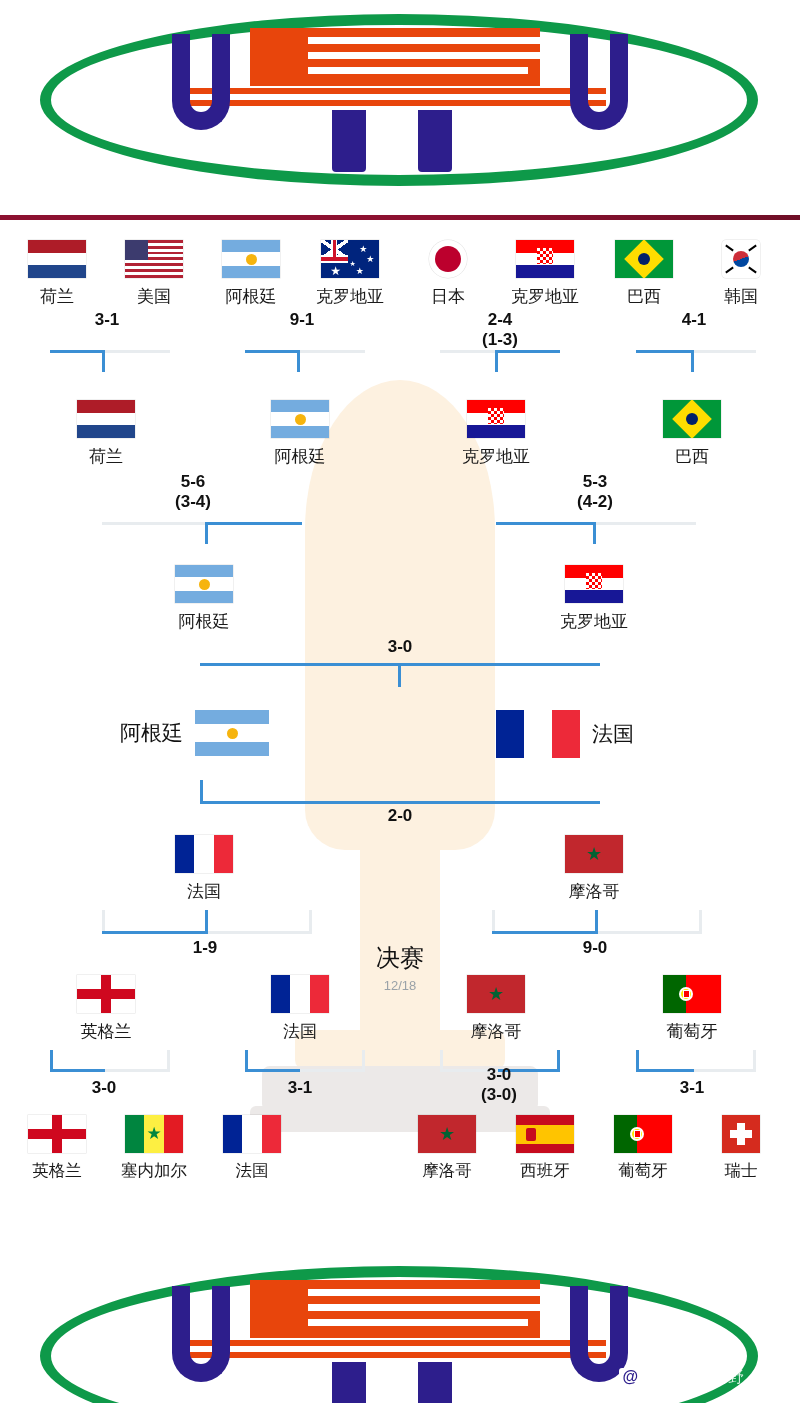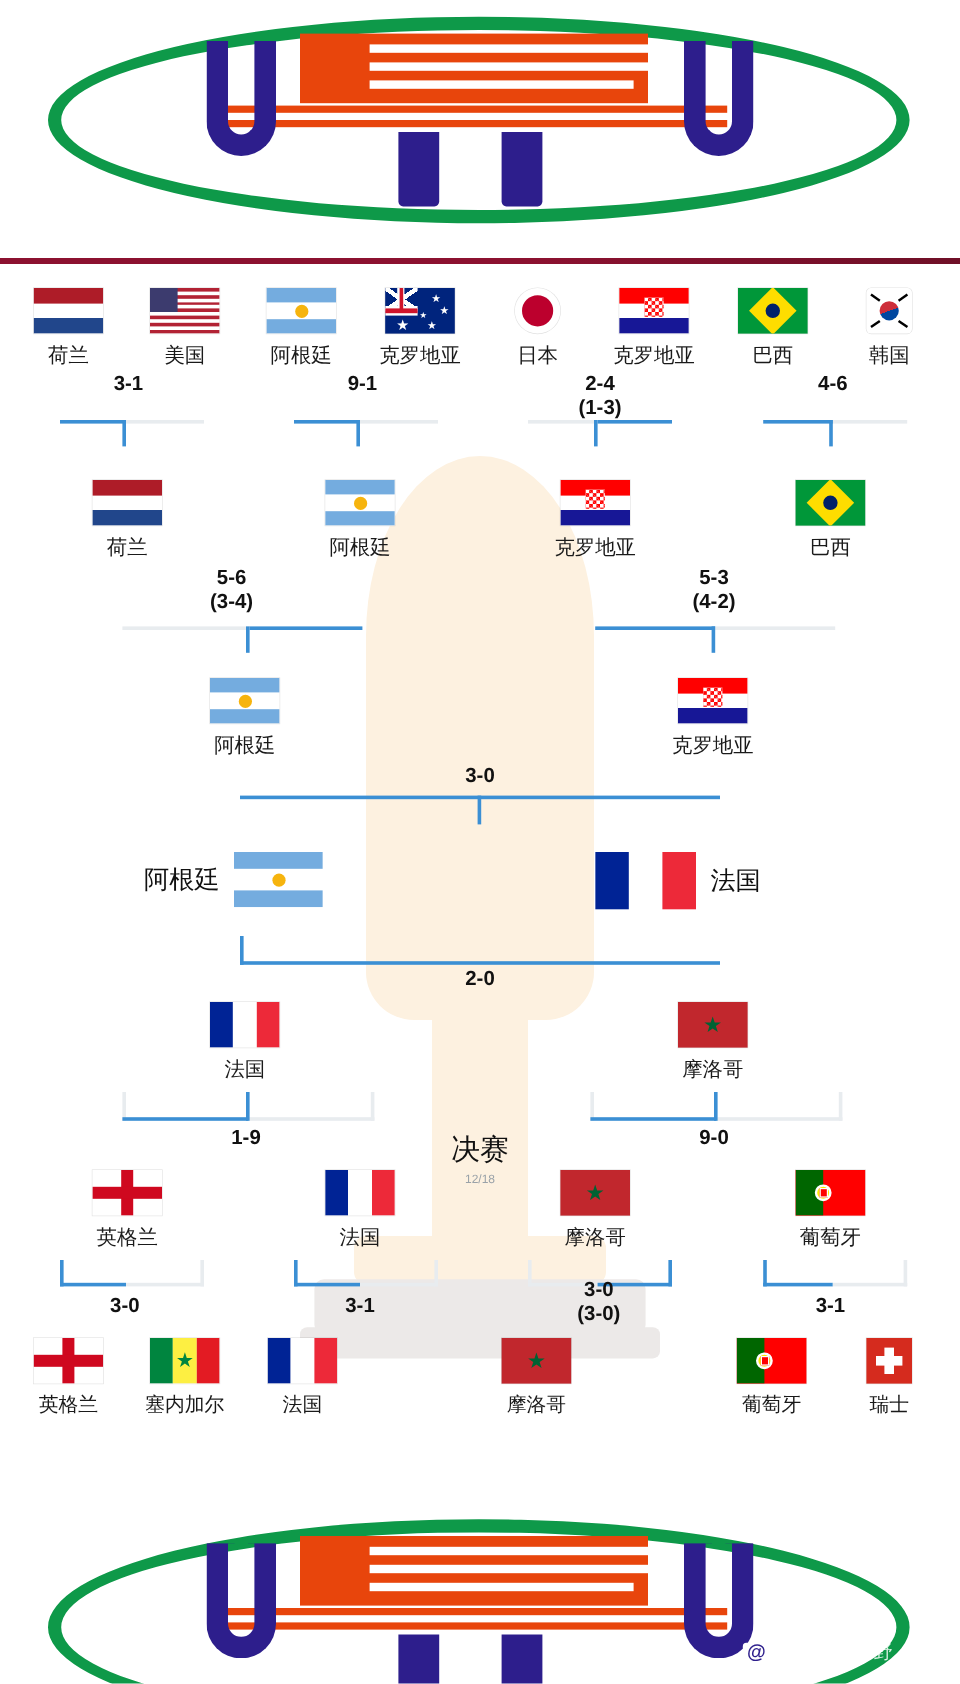--- a/index.html
+++ b/index.html
@@ -204,21 +204,21 @@
     width: 120px;
     text-align: center;
     z-index: 4;
   }
   .final-title .ft {
     font-size: 24px;
     color: #111;
   }
   .final-title .fd {
     margin-top: 4px;
-    font-size: 10px;
+    font-size: 13px;
     color: #9aa2a8;
   }
   .final-team {
     position: absolute;
     display: flex;
     align-items: center;
     gap: 12px;
     z-index: 4;
   }
   .final-team .tname { font-size: 21px; color: #111; white-space: nowrap; }
@@ -444,21 +444,21 @@
         <div class="bar b-c"></div>
         <div class="bar b-d"></div>
     </div>
     <div class="tname">韩国</div>
   </div>
 
   <div class="score" style="left:75px; top:90px; width:64px;">3-1</div>
   <div class="score" style="left:270px; top:90px; width:64px;">9-1</div>
   <div class="score" style="left:465px; top:90px; width:70px;">2-4
 (1-3)</div>
-  <div class="score" style="left:662px; top:90px; width:64px;">4-6</div>
+  <div class="score" style="left:662px; top:90px; width:64px;">4-1</div>
 
   <div class="conn" style="left:50px; top:130px; width:120px; height:22px;">
     <div class="h-line" style="left:0; top:0; width:55px;"></div>
     <div class="h-line pale" style="left:55px; top:0; width:65px;"></div>
     <div class="v-line" style="left:52px; top:0; height:22px;"></div>
   </div>
   <div class="conn" style="left:245px; top:130px; width:120px; height:22px;">
     <div class="h-line" style="left:0; top:0; width:55px;"></div>
     <div class="h-line pale" style="left:55px; top:0; width:65px;"></div>
     <div class="v-line" style="left:52px; top:0; height:22px;"></div>
@@ -686,20 +686,27 @@
         <div class="b bl"></div>
         <div class="b br2"></div>
       </div>
     <div class="tname">法国</div>
   </div>
   <div class="team small" style="left:412px; top:895px; width:70px;">
     <div class="flag f-ma">
         <div class="star">★</div>
       </div>
     <div class="tname">摩洛哥</div>
+  </div>
+  <div class="team small" style="left:508px; top:895px; width:74px;">
+    <div class="flag f-es">
+        <div class="mid"></div>
+        <div class="emb"></div>
+      </div>
+    <div class="tname">西班牙</div>
   </div>
   <div class="team small" style="left:608px; top:895px; width:70px;">
     <div class="flag f-pt">
         <div class="gl"></div>
         <div class="emb"></div>
         <div class="emb2"></div>
       </div>
     <div class="tname">葡萄牙</div>
   </div>
   <div class="team small" style="left:708px; top:895px; width:66px;">

